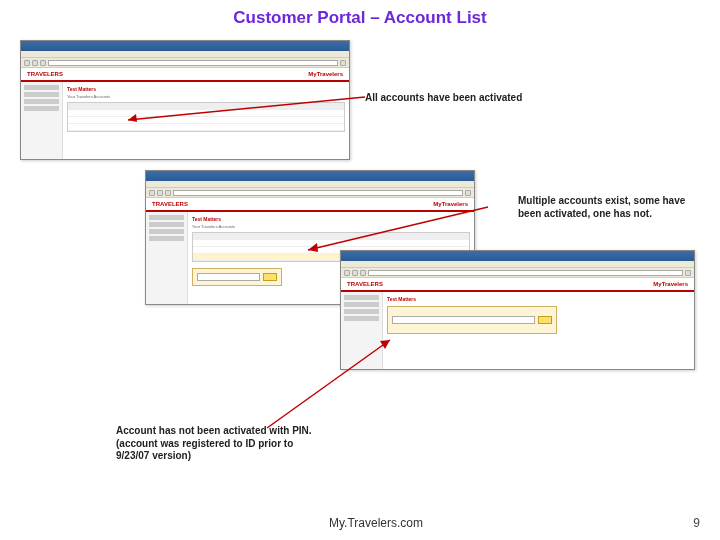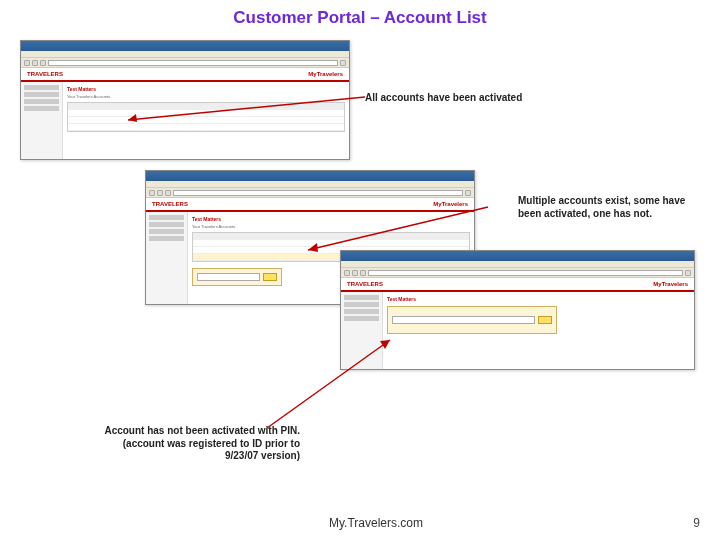--- a/index.html
+++ b/index.html
@@ -326,21 +326,21 @@
           <div class="field"></div>
             <div class="go"></div>
         </div>
       </div>
     </div>
   </div>
 </div>
 
 <div class="annotation" style="left:365px; top:92px;">All accounts have been activated</div>
 <div class="annotation" style="left:490px; top:195px; max-width:190px;margin-left:28px;">Multiple accounts exist, some have been activated, one has not.</div>
-<div class="annotation" style="left:100px; top:425px; max-width:200px;text-align:right;">Account has not been activated with PIN. (account was registered to ID prior to 9/23/07 version)</div>
+<div class="annotation" style="left:116px; top:425px; max-width:200px;">Account has not been activated with PIN. (account was registered to ID prior to 9/23/07 version)</div>
 
 <svg class="arrow" style="left:120px; top:95px; width:245px; height:30px;">
   <line x1="245" y1="2" x2="8" y2="25"></line>
   <polygon class="arrowhead" points="8,25 16,19 17,27"></polygon>
 </svg>
 <svg class="arrow" style="left:300px; top:205px; width:190px; height:50px;">
   <line x1="188" y1="2" x2="8" y2="45"></line>
   <polygon class="arrowhead" points="8,45 17,38 18,47"></polygon>
 </svg>
 <svg class="arrow" style="left:265px; top:335px; width:130px; height:95px;">

